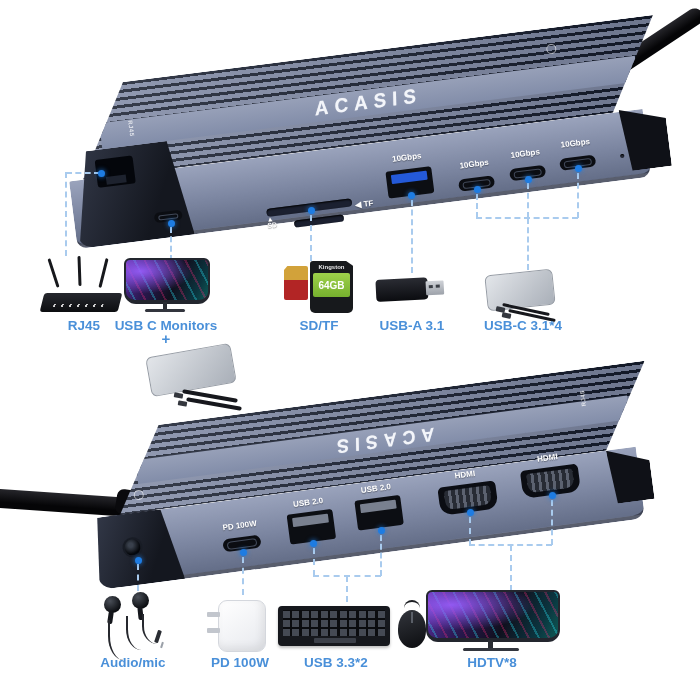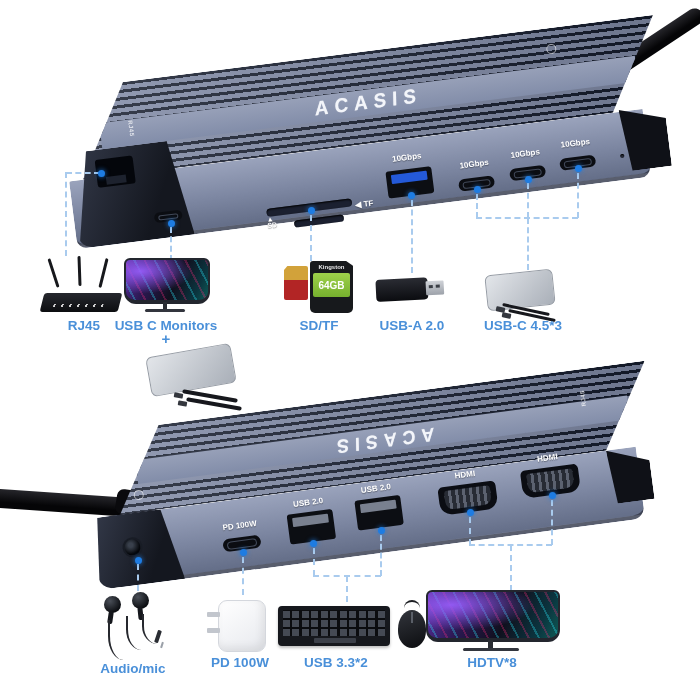--- a/index.html
+++ b/index.html
@@ -328,21 +328,21 @@
   <div class="acc" style="left:426px;top:590px;width:134px;height:64px;">
     <div class="screen" style="left:0;top:0;width:130px;height:46px;"></div>
     <div class="stand-post" style="left:62px;top:50px;width:5px;height:8px;"></div>
     <div class="stand-base" style="left:37px;top:58px;width:56px;height:3px;"></div>
   </div>
 
   <div class="callout" style="left:44px;top:318px;width:80px;">RJ45</div>
   <div class="callout" style="left:106px;top:318px;width:120px;">USB C Monitors</div>
   <div class="plus" style="left:158px;top:330px;width:16px;">+</div>
   <div class="callout" style="left:279px;top:318px;width:80px;">SD/TF</div>
-  <div class="callout" style="left:367px;top:318px;width:90px;">USB-A 2.0</div>
-  <div class="callout" style="left:473px;top:318px;width:100px;">USB-C 4.5*3</div>
-
-  <div class="callout" style="left:88px;top:655px;width:90px;margin-top:6px;">Audio/mic</div>
+  <div class="callout" style="left:367px;top:318px;width:90px;">USB-A 3.1</div>
+  <div class="callout" style="left:473px;top:318px;width:100px;">USB-C 3.1*4</div>
+
+  <div class="callout" style="left:88px;top:655px;width:90px;">Audio/mic</div>
   <div class="callout" style="left:195px;top:655px;width:90px;">PD 100W</div>
   <div class="callout" style="left:291px;top:655px;width:90px;">USB 3.3*2</div>
   <div class="callout" style="left:447px;top:655px;width:90px;">HDTV*8</div>
 
 </div>
 
 </body></html>

